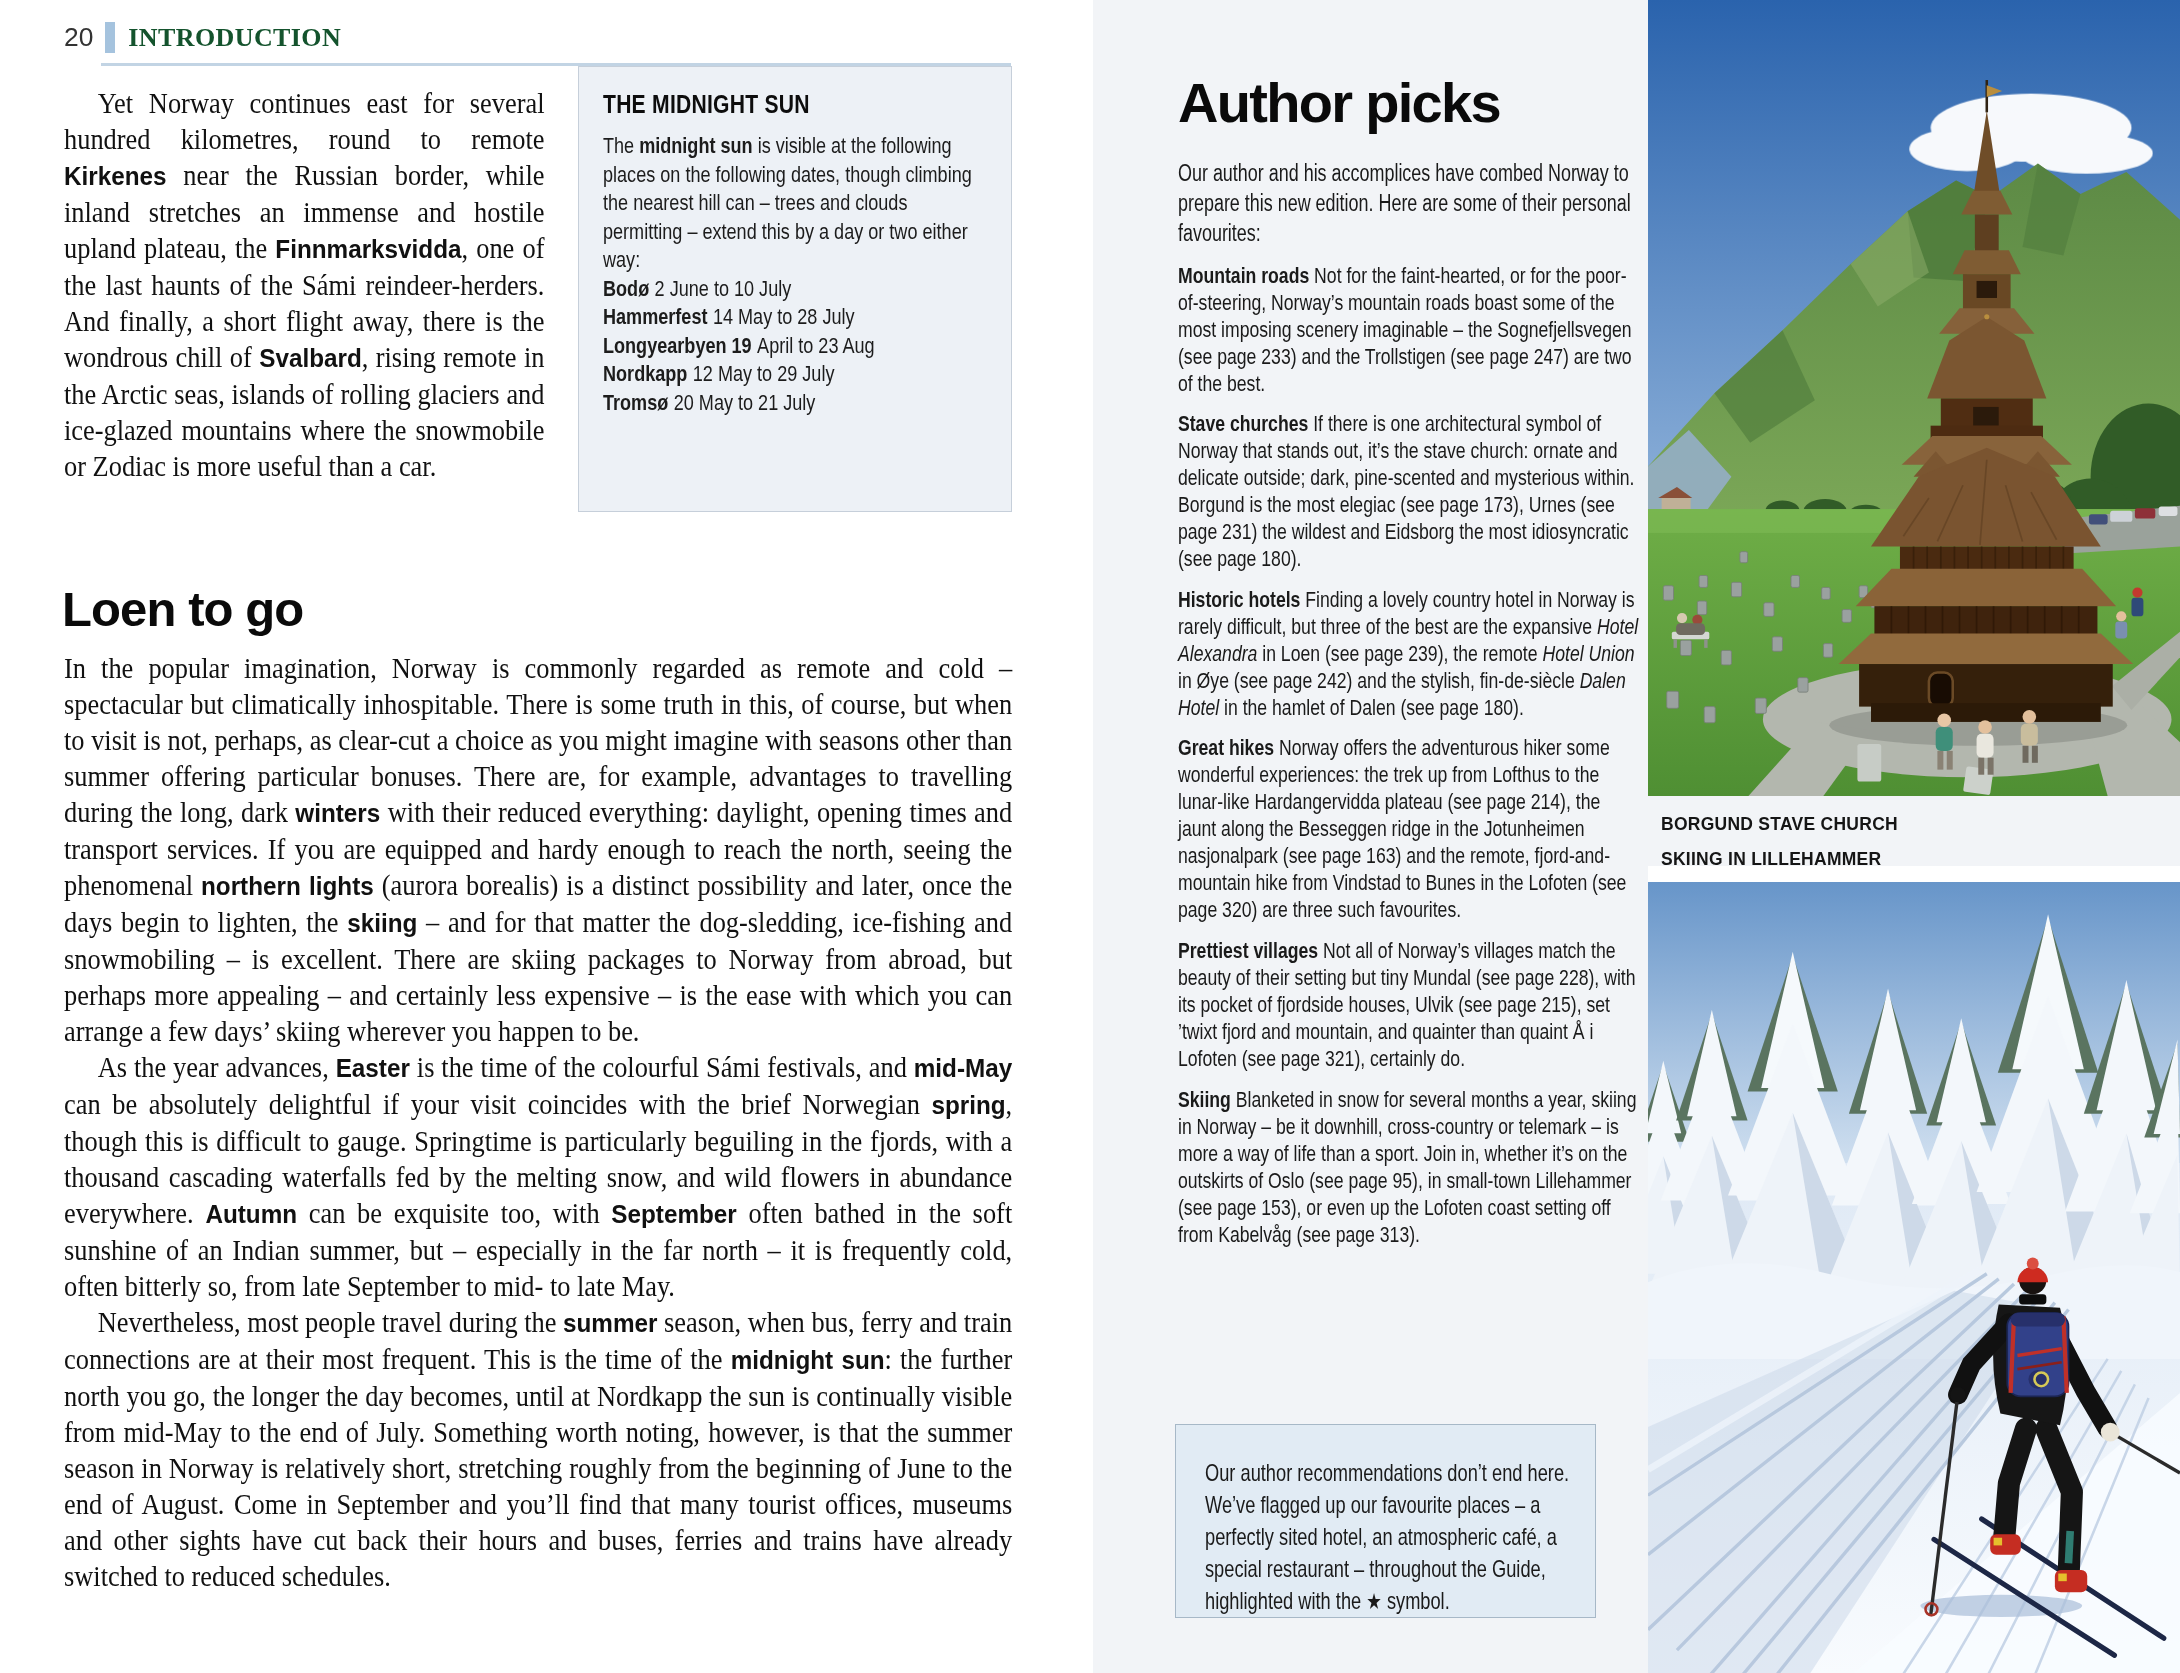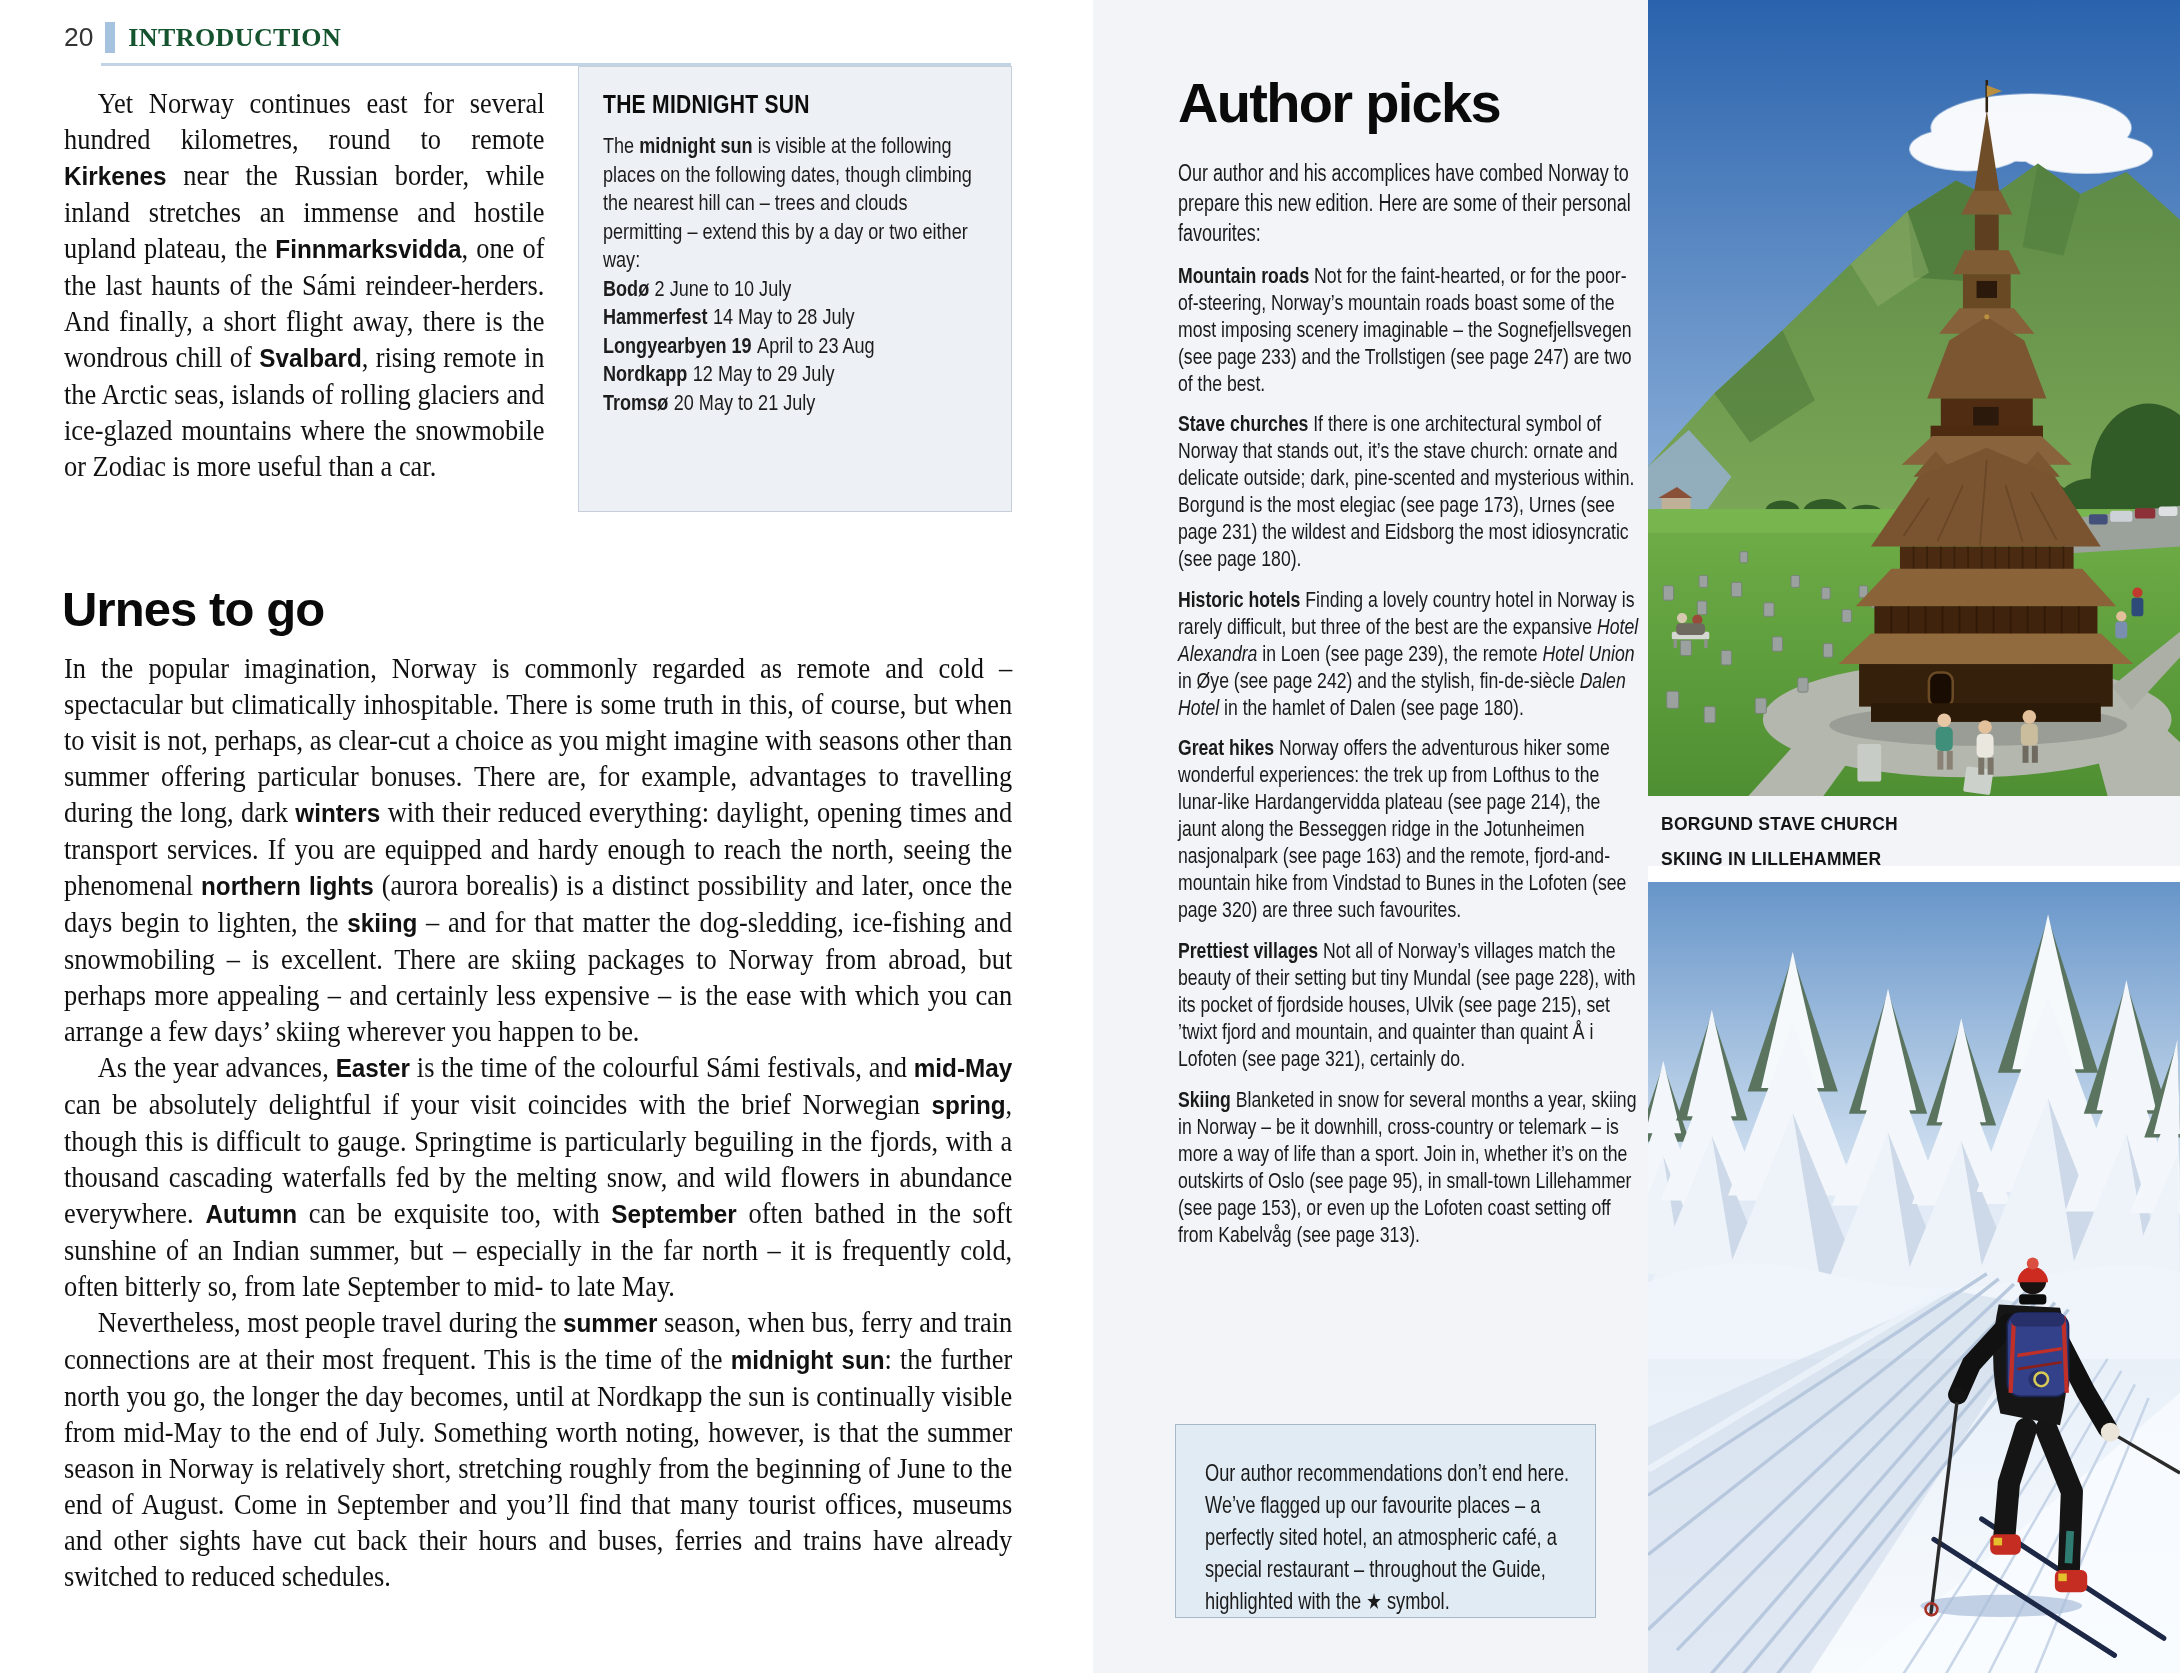--- a/index.html
+++ b/index.html
@@ -100,21 +100,21 @@
             <span class="ms-name">Nordkapp</span><span>12 May to 29 July</span>
           </div>
 
           <div class="ms-entry">
             <span class="ms-name">Tromsø</span><span>20 May to 21 July</span>
           </div>
         </div>
     </div>
   </div>
 
-  <div class="wtg-head">Urnes to go</div>
+  <div class="wtg-head">Loen to go</div>
   <div class="wtg-body">
     <p><span>In the popular imagination, Norway is commonly regarded as remote and cold – spectacular but climatically inhospitable. There is some truth in this, of course, but when to visit is not, perhaps, as clear-cut a choice as you might imagine with seasons other than summer offering particular bonuses. There are, for example, advantages to travelling during the long, dark </span><span class="sb">winters</span><span> with their reduced everything: daylight, opening times and transport services. If you are equipped and hardy enough to reach the north, seeing the phenomenal </span><span class="sb">northern lights</span><span> (aurora borealis) is a distinct possibility and later, once the days begin to lighten, the </span><span class="sb">skiing</span><span> – and for that matter the dog-sledding, ice-fishing and snowmobiling – is excellent. There are skiing packages to Norway from abroad, but perhaps more appealing – and certainly less expensive – is the ease with which you can arrange a few days’ skiing wherever you happen to be.</span></p>
     <p class="ind"><span>As the year advances, </span><span class="sb">Easter</span><span> is the time of the colourful Sámi festivals, and </span><span class="sb">mid-May</span><span> can be absolutely delightful if your visit coincides with the brief Norwegian </span><span class="sb">spring</span><span>, though this is difficult to gauge. Springtime is particularly beguiling in the fjords, with a thousand cascading waterfalls fed by the melting snow, and wild flowers in abundance everywhere. </span><span class="sb">Autumn</span><span> can be exquisite too, with </span><span class="sb">September</span><span> often bathed in the soft sunshine of an Indian summer, but – especially in the far north – it is frequently cold, often bitterly so, from late September to mid- to late May.</span></p>
     <p class="ind"><span>Nevertheless, most people travel during the </span><span class="sb">summer</span><span> season, when bus, ferry and train connections are at their most frequent. This is the time of the </span><span class="sb">midnight sun</span><span>: the further north you go, the longer the day becomes, until at Nordkapp the sun is continually visible from mid-May to the end of July. Something worth noting, however, is that the summer season in Norway is relatively short, stretching roughly from the beginning of June to the end of August. Come in September and you’ll find that many tourist offices, museums and other sights have cut back their hours and buses, ferries and trains have already switched to reduced schedules.</span></p>
   </div>
 
   <div class="rpanel"></div>
   <div class="ap-head">Author picks</div>
   <div class="ap-block">
     <p class="ap-intro">Our author and his accomplices have combed Norway to prepare this new edition. Here are some of their personal favourites:</p>

